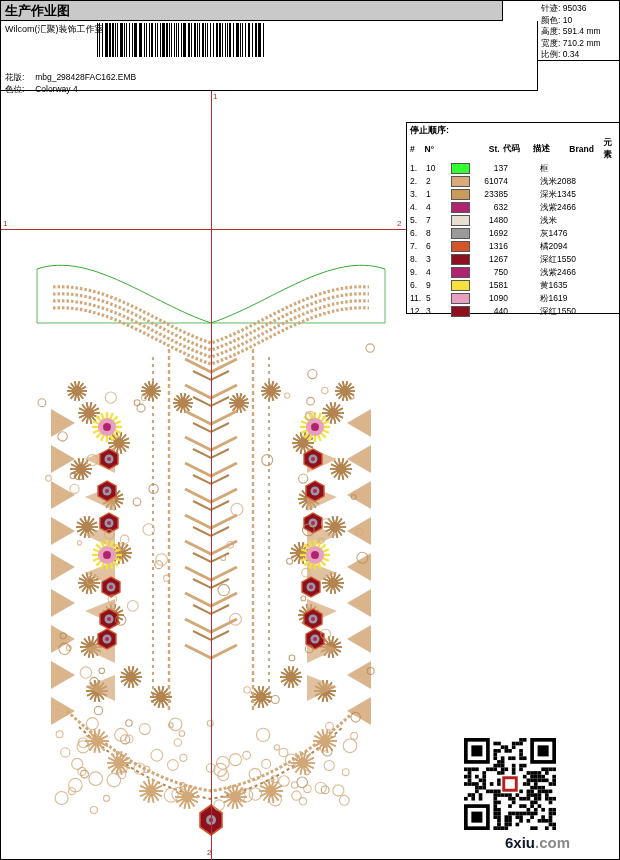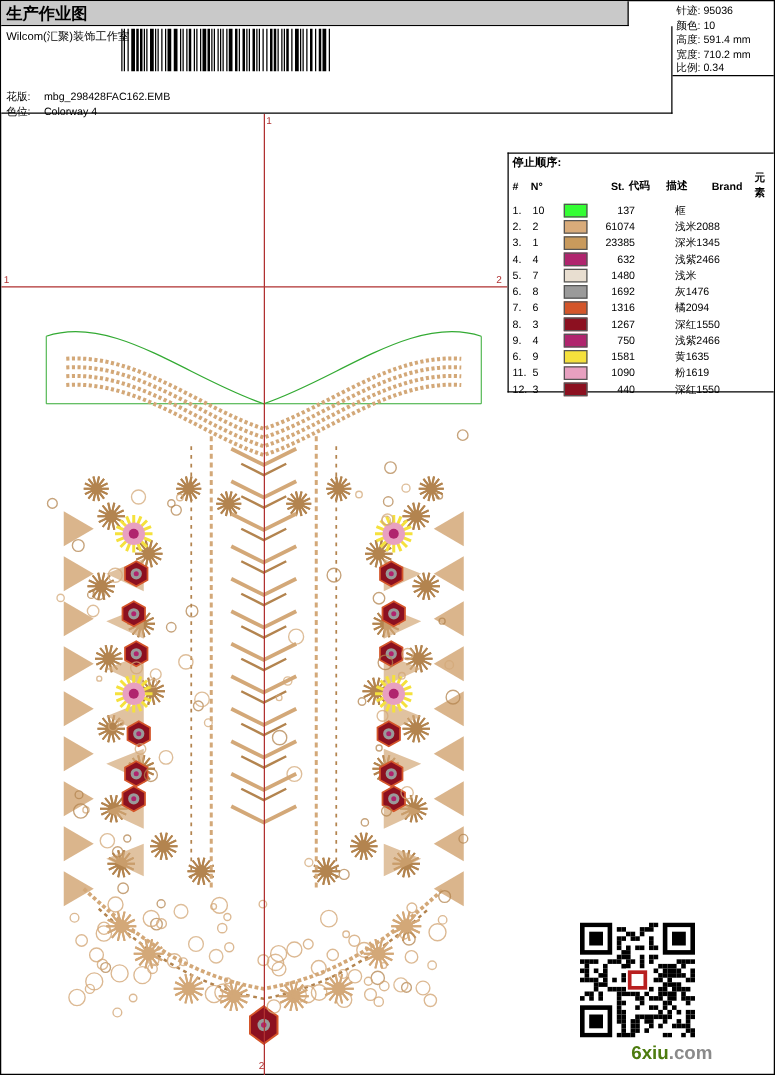--- a/index.html
+++ b/index.html
@@ -73,21 +73,21 @@
   .canvas{position:absolute;left:0;top:90px;width:405px;height:769px;overflow:hidden;}
   .axis-v{position:absolute;left:210px;top:0;width:1px;height:769px;background:#b03030;}
   .axis-h{position:absolute;left:0;top:138px;width:405px;height:1px;background:#b03030;}
   .mark{position:absolute;font-size:8px;color:#b03030;}
   .qrbox{position:absolute;left:463px;top:737px;width:92px;height:92px;}
   .watermark{
     position:absolute;left:449px;top:833px;width:120px;height:18px;
     font-size:15px;font-weight:bold;color:#d08a2a;text-align:right;
     letter-spacing:0px;
   }
-  .wm-orange{color:#4d7c0f;text-align:right;}
+  .wm-orange{color:#0f172a;text-align:right;}
   .wm-gray{color:#8a8a8a;}
 </style>
 </head>
 <body>
 
 <div class="page">
 
   <div class="hdr-title">生产作业图</div>
 
   <div class="hdr-block">

